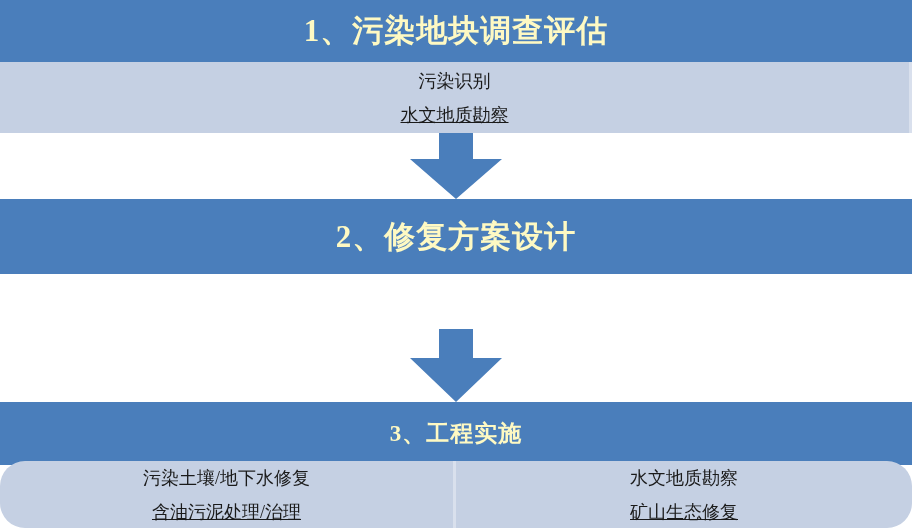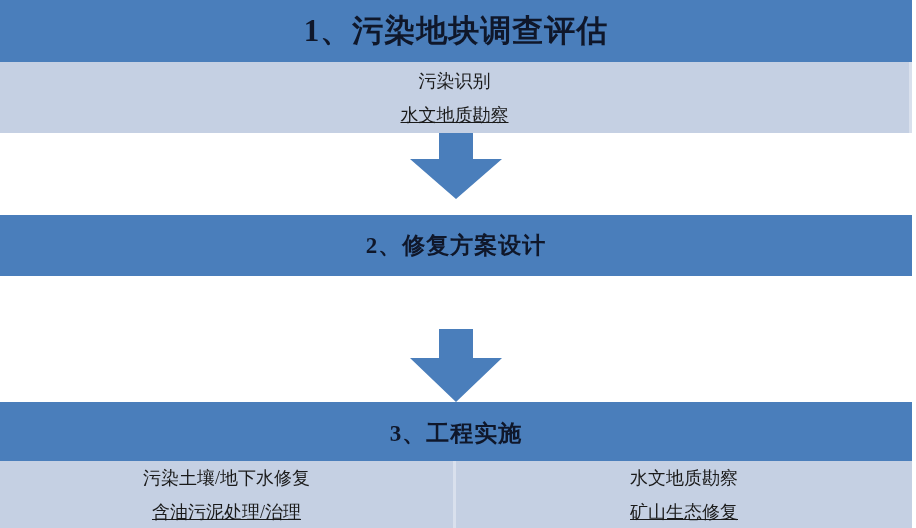--- a/index.html
+++ b/index.html
@@ -19,21 +19,21 @@
     width: 916px;
     height: 528px;
     background: #ffffff;
   }
 
   .stage-header {
     position: absolute;
     left: 0;
     width: 912px;
     background: #4a7ebb;
-    color: #0f172a;
+    color: #fef9c3;
     font-weight: bold;
     text-align: center;
     letter-spacing: 1px;
     white-space: nowrap;
     display: flex;
     align-items: center;
     justify-content: center;
   }
 
   .stage-body {
@@ -63,25 +63,25 @@
     font-size: 18px;
     line-height: 1.0;
     white-space: nowrap;
     text-align: center;
   }
 
   
   #stage1-header { top: 0px;   height: 62px; font-size: 31px; }
   #stage1-body   { top: 62px;  height: 71px; }
 
-  #stage2-header { top: 215px; height: 61px; font-size: 23px; }
+  #stage2-header { top: 199px; height: 75px; font-size: 31px; }
   #stage2-body   { top: 270px; height: 59px; }
 
   #stage3-header { top: 402px; height: 63px; font-size: 23px; }
-  #stage3-body   { top: 461px; height: 67px; }
+  #stage3-body   { top: 461px; height: 67px; border-radius: 25px; }
 
   
   #stage2-body .body-line { margin: 0; }
 
   
   .two-line .body-line + .body-line { margin-top: 16px; text-decoration: underline; }
 
   
   .arrow {
     position: absolute;

